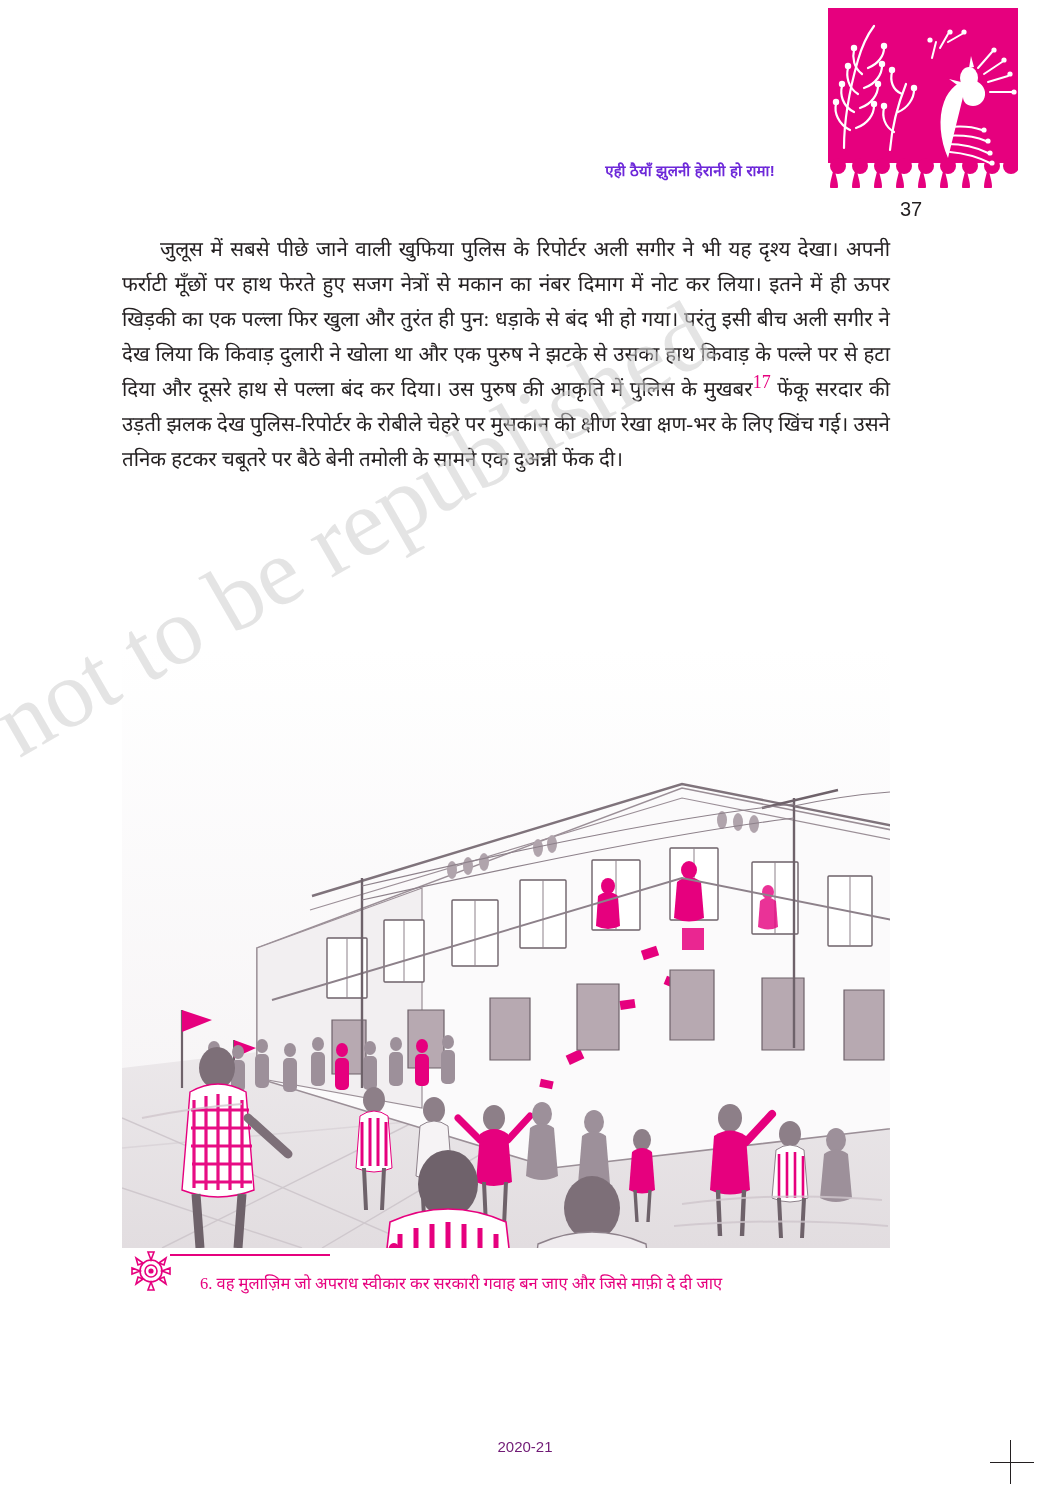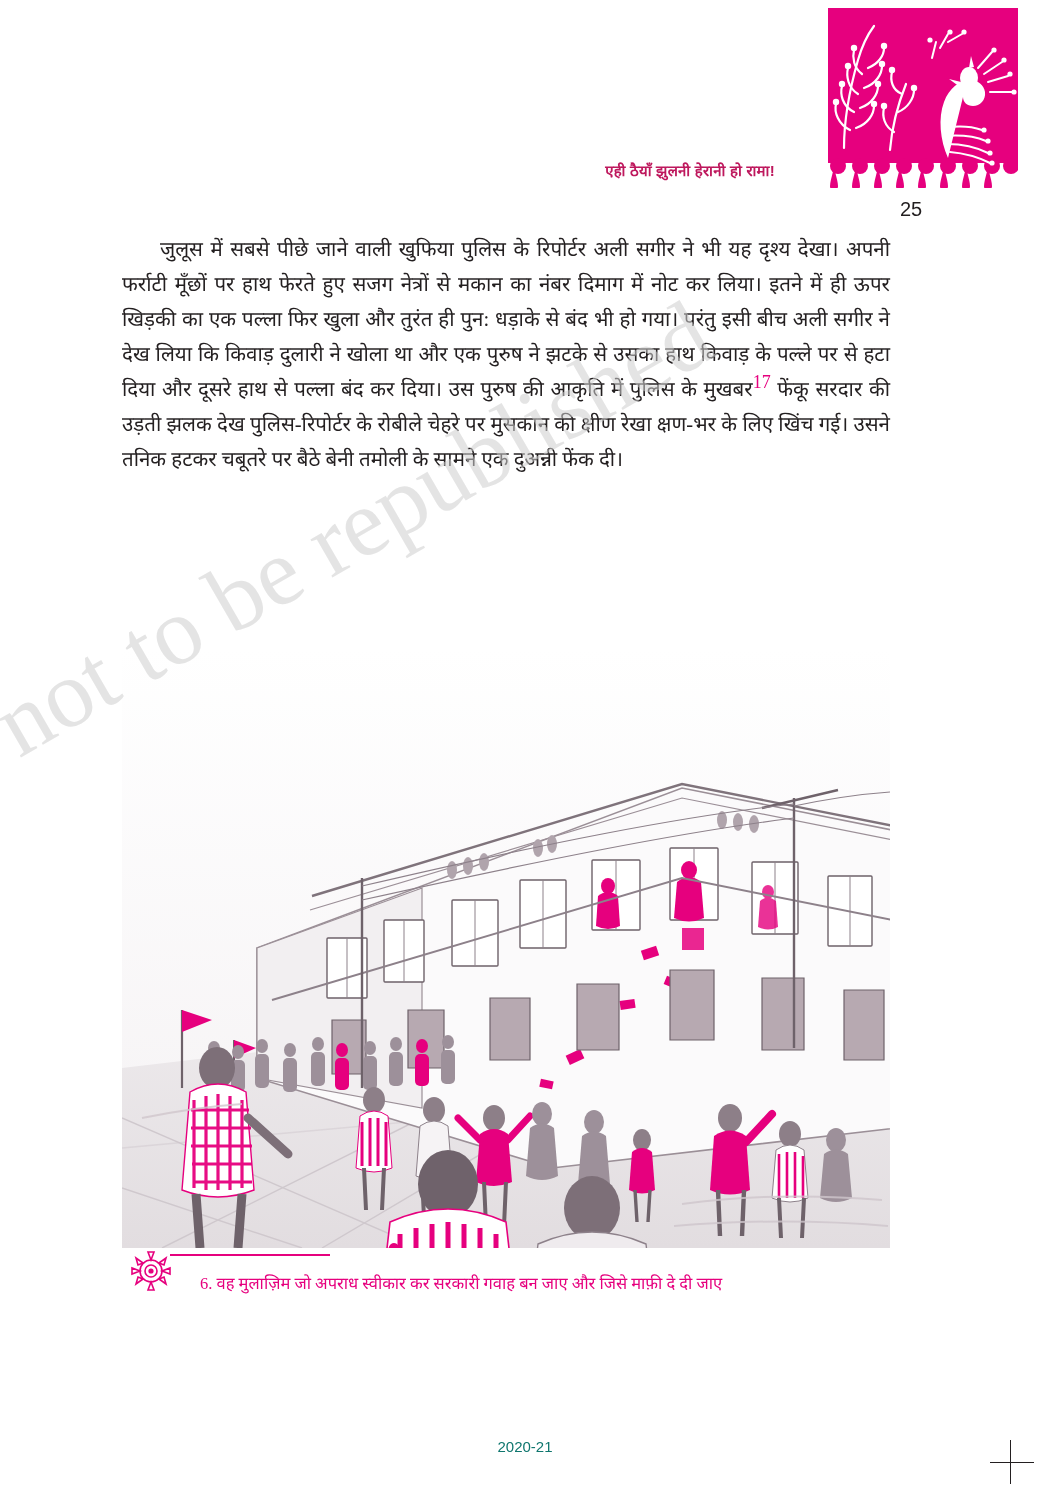--- a/index.html
+++ b/index.html
@@ -23,21 +23,21 @@
     width: 190px;
     height: 180px;
   }
 
   .running-head {
     position: absolute;
     top: 160px;
     left: 560px;
     width: 260px;
     text-align: center;
-    color: #be185d;
+    color: #6d28d9;
     font-size: 15px;
     font-family: "Liberation Sans", "DejaVu Sans", sans-serif;
     font-weight: bold;
     letter-spacing: 0.2px;
   }
 
   .page-number {
     position: absolute;
     top: 198px;
     left: 900px;
@@ -129,21 +129,21 @@
   }
 
   
   .footer-year {
     position: absolute;
     top: 1438px;
     left: 0;
     width: 1050px;
     text-align: center;
     font-size: 15px;
-    color: #0f766e;
+    color: #701a75;
     font-family: "Liberation Sans", "DejaVu Sans", sans-serif;
   }
   .crop-mark-v {
     position: absolute;
     top: 1440px;
     left: 1010px;
     width: 1px;
     height: 44px;
     background: #231f20;
   }
@@ -237,21 +237,21 @@
       <circle cx="156" cy="122" r="2.6"></circle>
         <circle cx="160" cy="133" r="2.6"></circle>
       <circle cx="162" cy="145" r="2.6"></circle>
         <circle cx="164" cy="155" r="2.6"></circle>
     </g>
   </svg>
 </div>
 
 <div class="running-head">एही ठैयाँ झुलनी हेरानी हो रामा!</div>
 
-<div class="page-number">25</div>
+<div class="page-number">37</div>
 
 <div class="body-text">
   <p class="indent"><span>जुलूस में सबसे पीछे जाने वाली खुफिया पुलिस के रिपोर्टर अली सगीर ने भी यह दृश्य देखा। अपनी फर्राटी मूँछों पर हाथ फेरते हुए सजग नेत्रों से मकान का नंबर दिमाग में नोट कर लिया। इतने में ही ऊपर खिड़की का एक पल्ला फिर खुला और तुरंत ही पुन: धड़ाके से बंद भी हो गया। परंतु इसी बीच अली सगीर ने देख लिया कि किवाड़ दुलारी ने खोला था और एक पुरुष ने झटके से उसका हाथ किवाड़ के पल्ले पर से हटा दिया और दूसरे हाथ से पल्ला बंद कर दिया। उस पुरुष की आकृति में पुलिस के मुखबर</span><sup class="footnote-ref">17</sup><span> फेंकू सरदार की उड़ती झलक देख पुलिस-रिपोर्टर के रोबीले चेहरे पर मुसकान की क्षीण रेखा क्षण-भर के लिए खिंच गई। उसने तनिक हटकर चबूतरे पर बैठे बेनी तमोली के सामने एक दुअन्नी फेंक दी।</span></p>
 </div>
 
 <div class="illustration">
   <svg width="768" height="600" viewBox="0 0 768 600" xmlns="http://www.w3.org/2000/svg">
     <defs>
       <linearGradient id="sky" x1="0" y1="0" x2="0" y2="1">
         <stop offset="0%" stop-color="#ffffff"></stop>

